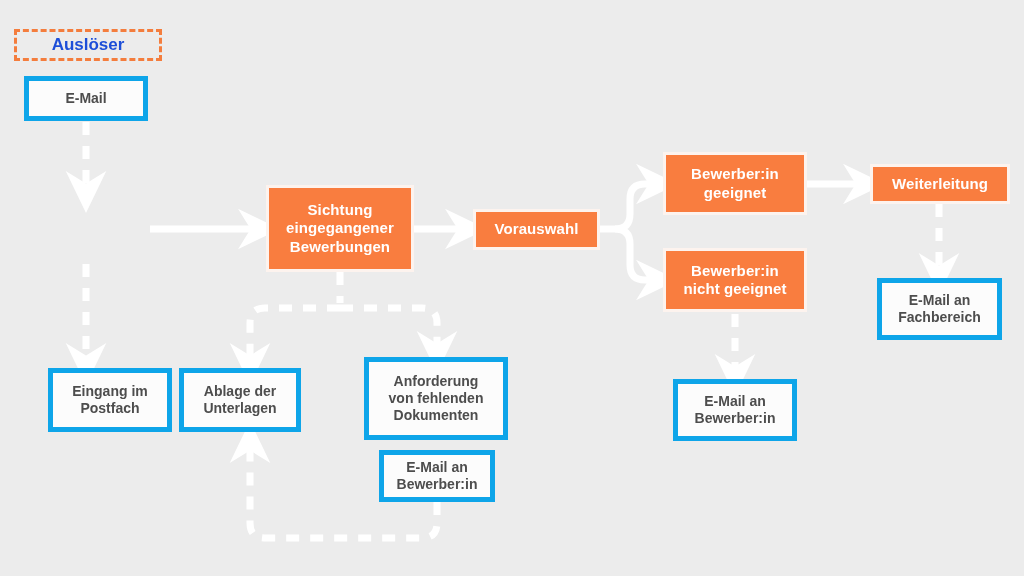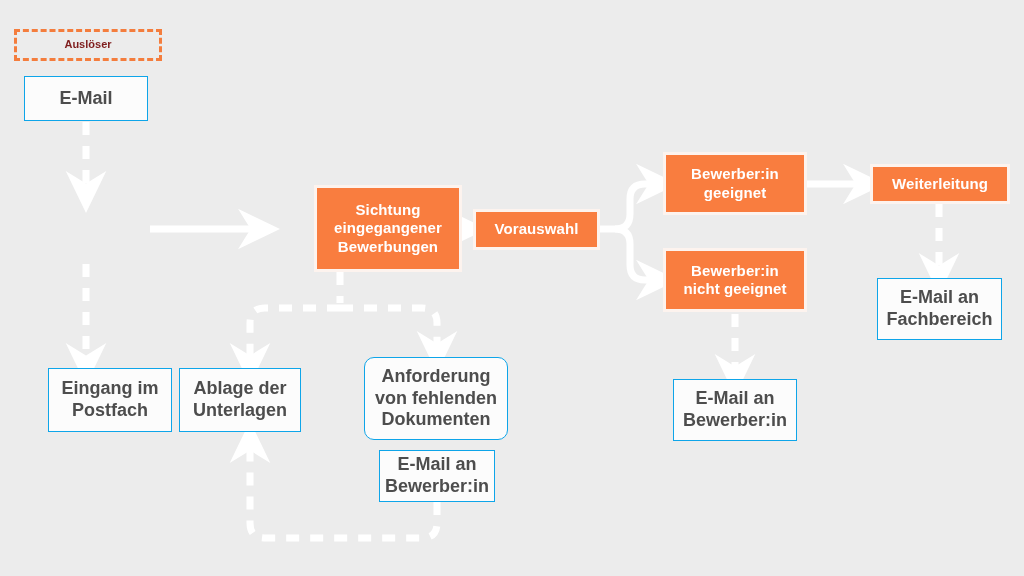--- a/index.html
+++ b/index.html
@@ -46,32 +46,32 @@
     background: #f97d3f;
     border: 3px solid #fdf3ee;
     color: #ffffff;
     font-weight: bold;
     font-size: 15px;
     letter-spacing: 0.1px;
   }
   
   .node.doc {
     background: #fcfcfc;
-    border: 1px solid #0ea5e9;
+    border: 5px solid #0ea5e9;
     color: #4d4d4d;
     font-weight: bold;
-    font-size: 18px;
+    font-size: 14px;
   }
   
   .node.trigger {
     background: transparent;
     border: 3px dashed #f47d3d;
-    color: #7f1d1d;
+    color: #1d4ed8;
     font-weight: bold;
-    font-size: 11px;
+    font-size: 17px;
   }
 </style>
 </head>
 <body>
 
 <div id="canvas">
 
   <svg class="connectors" viewBox="0 0 1024 576" xmlns="http://www.w3.org/2000/svg">
     <defs>
       <marker id="arrowWhite" markerWidth="7" markerHeight="7" refX="3.2" refY="3.5" orient="auto" markerUnits="strokeWidth">
@@ -114,32 +114,32 @@
   <div class="node doc" style="left:24px; top:76px; width:124px; height:45px;">
     <span class="label">E-Mail</span>
   </div>
 
 
   <div class="node doc" style="left:24px; top:368px; width:124px; height:64px;margin-left:24px;">
     <span class="label">Eingang im
 Postfach</span>
   </div>
 
-  <div class="node process" style="left:266px; top:185px; width:148px; height:87px;margin-left:48px;">
+  <div class="node process" style="left:266px; top:185px; width:148px; height:87px;">
     <span class="label">Sichtung
 eingegangener
 Bewerbungen</span>
   </div>
 
   <div class="node doc" style="left:179px; top:368px; width:122px; height:64px;">
     <span class="label">Ablage der
 Unterlagen</span>
   </div>
 
-  <div class="node doc" style="left:364px; top:357px; width:144px; height:83px;border-radius:10px;">
+  <div class="node doc" style="left:364px; top:357px; width:144px; height:83px;">
     <span class="label">Anforderung
 von fehlenden
 Dokumenten</span>
   </div>
 
   <div class="node doc" style="left:379px; top:450px; width:116px; height:52px;">
     <span class="label">E-Mail an
 Bewerber:in</span>
   </div>
 

